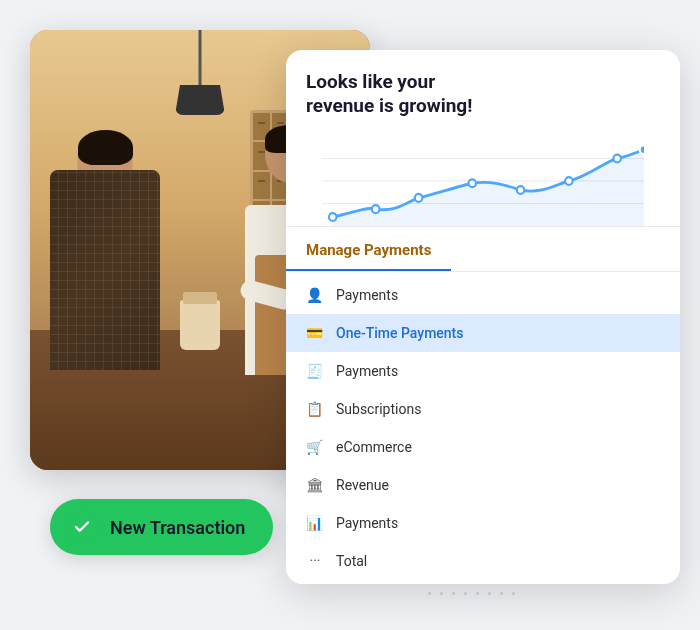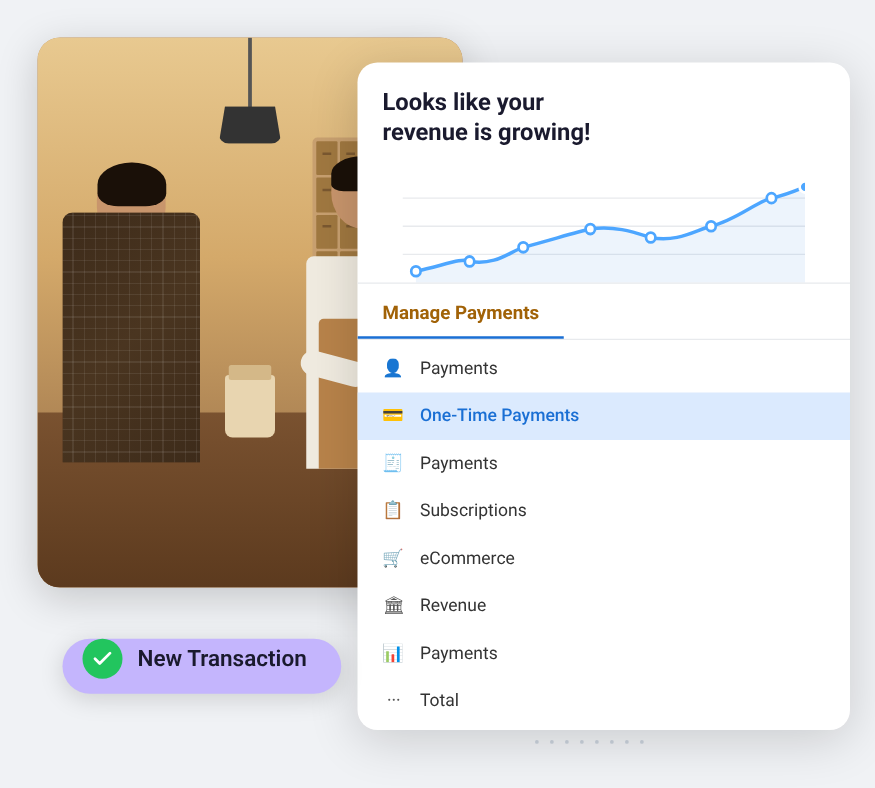--- a/index.html
+++ b/index.html
@@ -241,23 +241,23 @@
       height: 12px;
       background: #d4b888;
       border-radius: 2px;
     }
 
     
     .transaction-badge {
       position: absolute;
       bottom: 55px;
       left: 30px;
-      background: #c4b5fd;
+      background: #22c55e;
       border-radius: 50px;
-      padding: 0 28px 12px 16px;
+      padding: 12px 28px 12px 16px;
       display: flex;
       align-items: center;
       gap: 12px;
       box-shadow: 0 4px 20px rgba(0,0,0,0.15);
       z-index: 20;
       min-width: 200px;
     }
     .check-circle {
       width: 32px;
       height: 32px;

